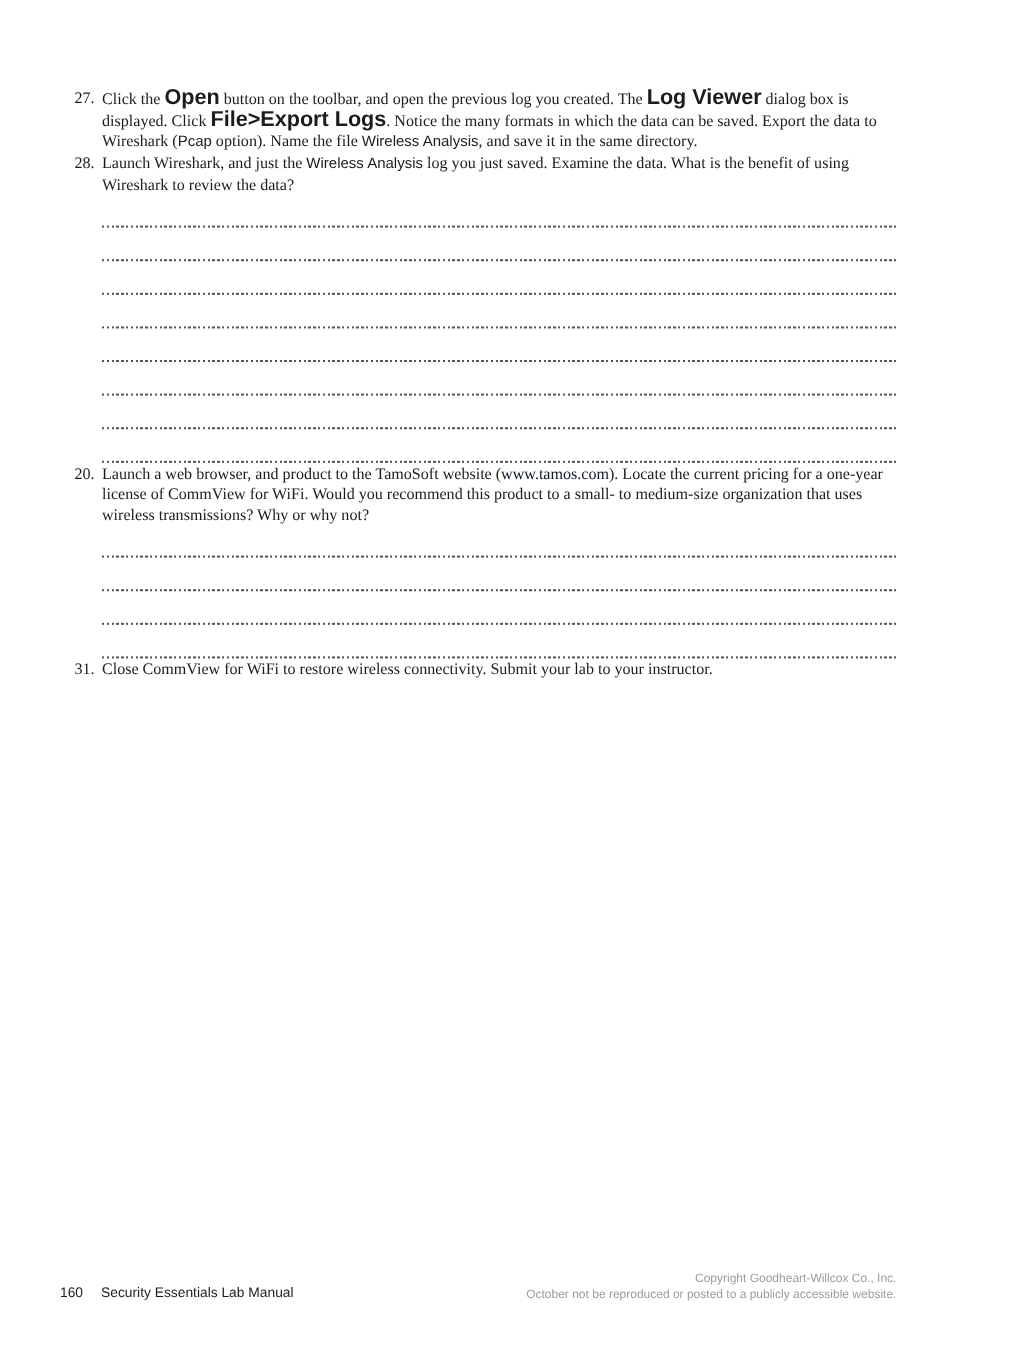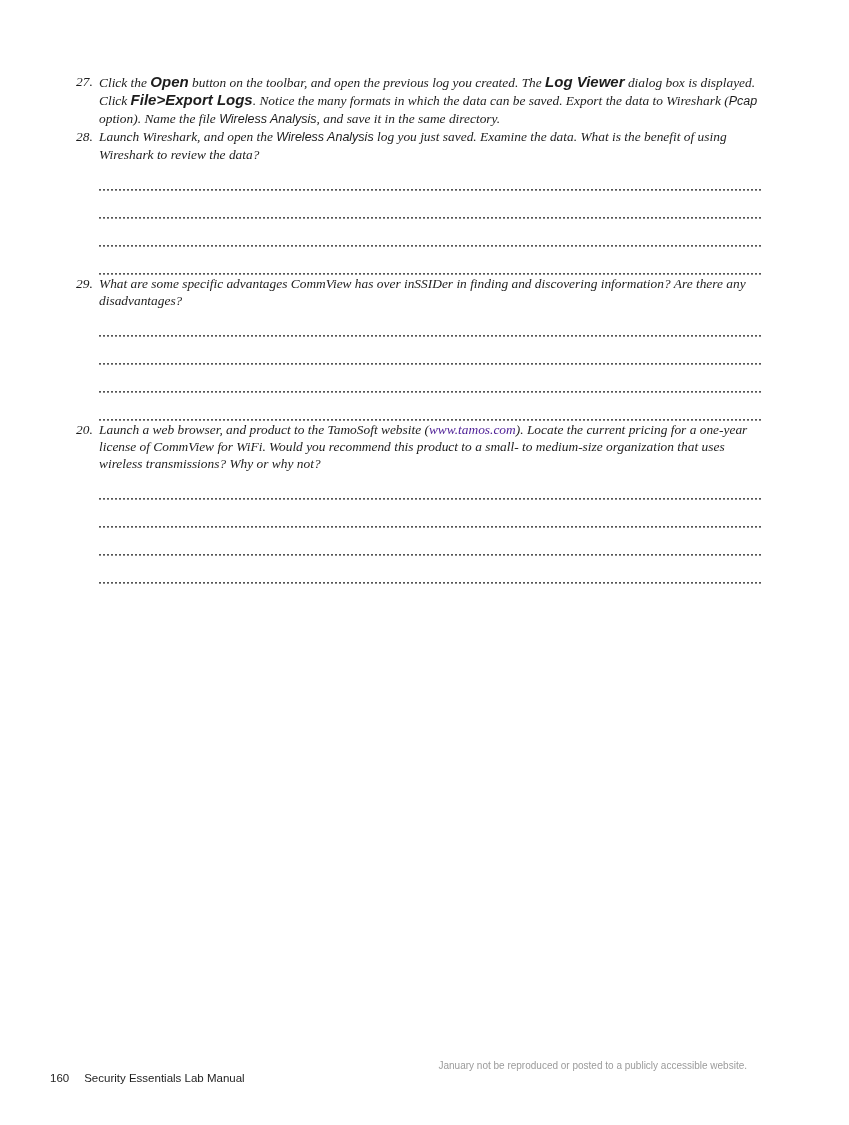--- a/index.html
+++ b/index.html
@@ -6,48 +6,47 @@
   html, body { background: #ffffff; }
   body {
     width: 849px; height: 1125px;
     position: relative;
     overflow: hidden;
     font-family: "Liberation Serif", serif;
     color: #1c1c1c;
   }
   .content {
     position: absolute;
-    left: 76px;
+    left: 62px;
     width: 685px;
     top: 73px;
-    font-style: italic;
   }
   .item {
     display: flex;
     margin-top: 0;
     font-size: 13.4px;
     line-height: 17px;
   }
   .item:first-child { margin-top: 0; }
   .num {
     width: 23px;
     flex-shrink: 0;
   }
   .itext { width: 662px; }
   .bsans {
     font-family: "Liberation Sans", sans-serif;
     font-weight: bold;
-    font-size: 15px;
+    font-size: 18px;
   }
   .sans {
     font-family: "Liberation Sans", sans-serif;
     font-size: 12.5px;
   }
   .link {
-    color: #4c1d95;
+    color: #0f172a;
   }
   .answer-group {
     margin-left: 23px;
   }
   .answer-line {
     height: 28px;
     background-image: repeating-linear-gradient(90deg, #555555 0, #555555 2px, transparent 2px, transparent 4px);
     background-position: 0 100%;
     background-size: 100% 1.7px;
     background-repeat: no-repeat;
@@ -78,56 +77,57 @@
 
 <div class="content">
 
   <div class="item">
     <span class="num">27.</span>
     <div class="itext"><span>Click the </span><span class="bsans">Open</span><span> button on the toolbar, and open the previous log you created. The </span><span class="bsans">Log Viewer</span><span> dialog box is displayed. Click </span><span class="bsans">File&gt;Export Logs</span><span>. Notice the many formats in which the data can be saved. Export the data to Wireshark (</span><span class="sans">Pcap</span><span> option). Name the file </span><span class="sans">Wireless Analysis</span><span>, and save it in the same directory.</span></div>
   </div>
 
   <div class="item">
     <span class="num">28.</span>
-    <div class="itext"><span>Launch Wireshark, and open the </span><span class="sans">Wireless Analysis</span><span> log you just saved. Examine the data. What is the benefit of using Wireshark to review the data?</span></div>
+    <div class="itext"><span>Launch Wireshark, and just the </span><span class="sans">Wireless Analysis</span><span> log you just saved. Examine the data. What is the benefit of using Wireshark to review the data?</span></div>
   </div>
 
   <div class="answer-group">
     <div class="answer-line"></div>
     <div class="answer-line"></div>
     <div class="answer-line"></div>
     <div class="answer-line"></div>
   </div>
 
-  <div class="item">
-    <span class="num">29.</span>
-    <div class="itext"><span>What are some specific advantages CommView has over inSSIDer in finding and discovering information? Are there any disadvantages?</span></div>
-  </div>
 
   <div class="answer-group">
     <div class="answer-line"></div>
     <div class="answer-line"></div>
     <div class="answer-line"></div>
     <div class="answer-line"></div>
   </div>
 
   <div class="item">
     <span class="num">20.</span>
     <div class="itext"><span>Launch a web browser, and product to the TamoSoft website (</span><span class="link">www.tamos.com</span><span>). Locate the current pricing for a one-year license of CommView for WiFi. Would you recommend this product to a small- to medium-size organization that uses wireless transmissions? Why or why not?</span></div>
   </div>
 
   <div class="answer-group">
     <div class="answer-line"></div>
     <div class="answer-line"></div>
     <div class="answer-line"></div>
     <div class="answer-line"></div>
   </div>
 
+  <div class="item">
+    <span class="num">31.</span>
+    <div class="itext"><span>Close CommView for WiFi to restore wireless connectivity. Submit your lab to your instructor.</span></div>
+  </div>
 
 </div>
 
 <div class="footer-left">
   <span class="pgnum">160</span><span>Security Essentials Lab Manual</span>
 </div>
 
 <div class="footer-right">
-  <div>January not be reproduced or posted to a publicly accessible website.</div>
+  <div>Copyright Goodheart-Willcox Co., Inc.</div>
+  <div>October not be reproduced or posted to a publicly accessible website.</div>
 </div>
 
 </body></html>

